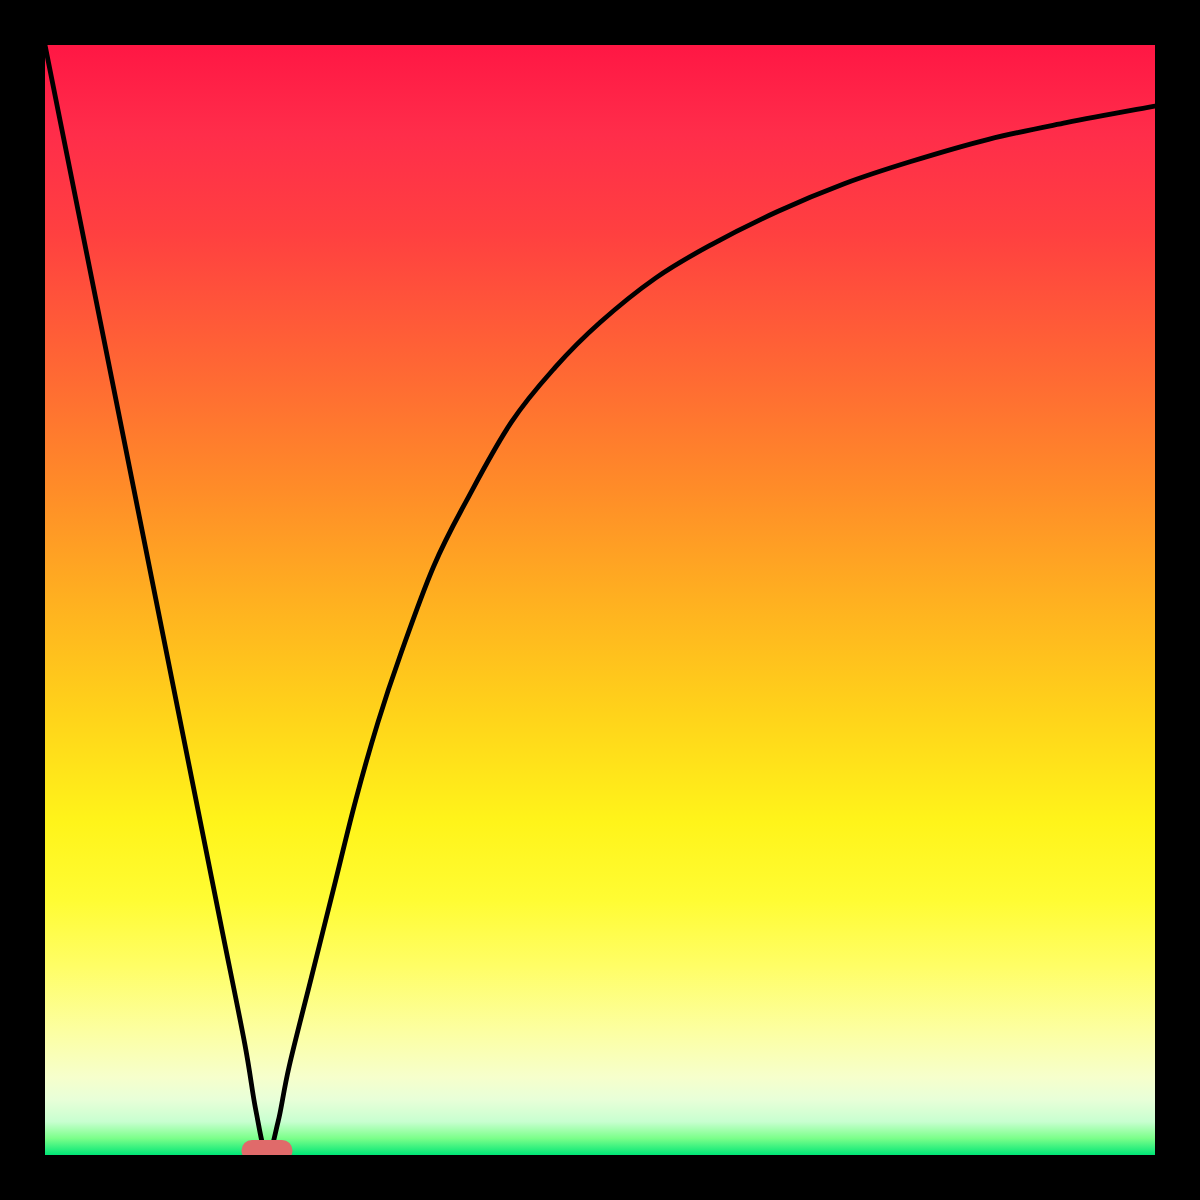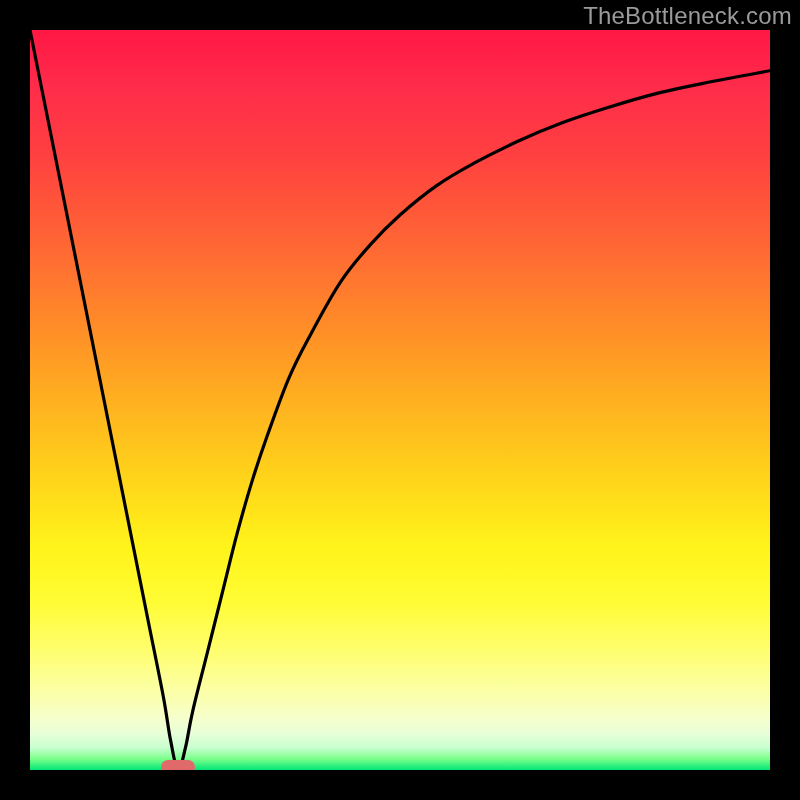--- a/index.html
+++ b/index.html
@@ -69,21 +69,20 @@
     height: 14px;
     border-radius: 8px;
     background: #e06a6a;
     transform: translate(-50%, -50%);
   }
 </style>
 </head>
 <body>
 
 <div class="frame">
-  <div class="watermark">TheBottleneck.com</div>
   <div class="plot-area">
     <div class="gradient-bg"></div>
     <svg class="curve-svg" viewBox="0 0 740 740" preserveAspectRatio="none">
       <path id="curve-path" fill="none" stroke="#000" stroke-width="3.2" stroke-linejoin="round" stroke-linecap="round" d="M 0.00 0.00 C 2.66 13.32, 9.47 47.36, 14.80 74.00 C 20.13 100.64, 24.27 121.36, 29.60 148.00 C 34.93 174.64, 39.07 195.36, 44.40 222.00 C 49.73 248.64, 53.87 269.36, 59.20 296.00 C 64.53 322.64, 68.67 343.36, 74.00 370.00 C 79.33 396.64, 83.47 417.36, 88.80 444.00 C 94.13 470.64, 98.27 491.36, 103.60 518.00 C 108.93 544.64, 113.07 565.36, 118.40 592.00 C 123.73 618.64, 129.20 644.69, 133.20 666.00 C 137.20 687.31, 137.94 697.08, 140.60 710.40 C 143.26 723.72, 145.34 738.67, 148.00 740.00 C 150.66 741.33, 152.74 728.46, 155.40 717.80 C 158.06 707.14, 158.80 698.12, 162.80 680.80 C 166.80 663.48, 172.27 642.91, 177.60 621.60 C 182.93 600.29, 187.07 583.71, 192.40 562.40 C 197.73 541.09, 201.87 523.18, 207.20 503.20 C 212.53 483.22, 216.67 468.72, 222.00 451.40 C 227.33 434.08, 230.14 425.65, 236.80 407.00 C 243.46 388.35, 251.01 366.45, 259.00 347.80 C 266.99 329.15, 271.88 320.72, 281.20 303.40 C 290.52 286.08, 300.14 267.58, 310.80 251.60 C 321.46 235.62, 329.74 226.59, 340.40 214.60 C 351.06 202.61, 358.01 195.66, 370.00 185.00 C 381.99 174.34, 393.68 164.72, 407.00 155.40 C 420.32 146.08, 429.35 141.19, 444.00 133.20 C 458.65 125.21, 472.42 118.33, 488.40 111.00 C 504.38 103.67, 516.82 98.49, 532.80 92.50 C 548.78 86.51, 559.88 83.03, 577.20 77.70 C 594.52 72.37, 610.35 67.56, 629.00 62.90 C 647.65 58.24, 660.82 55.80, 680.80 51.80 C 700.78 47.80, 729.34 42.70, 740.00 40.70"></path>
     </svg>
     <div id="marker" class="marker" style="left: 148px; top: 737px; background: rgb(224, 106, 106);"></div>
   </div>
 </div>
 
 </body></html>

